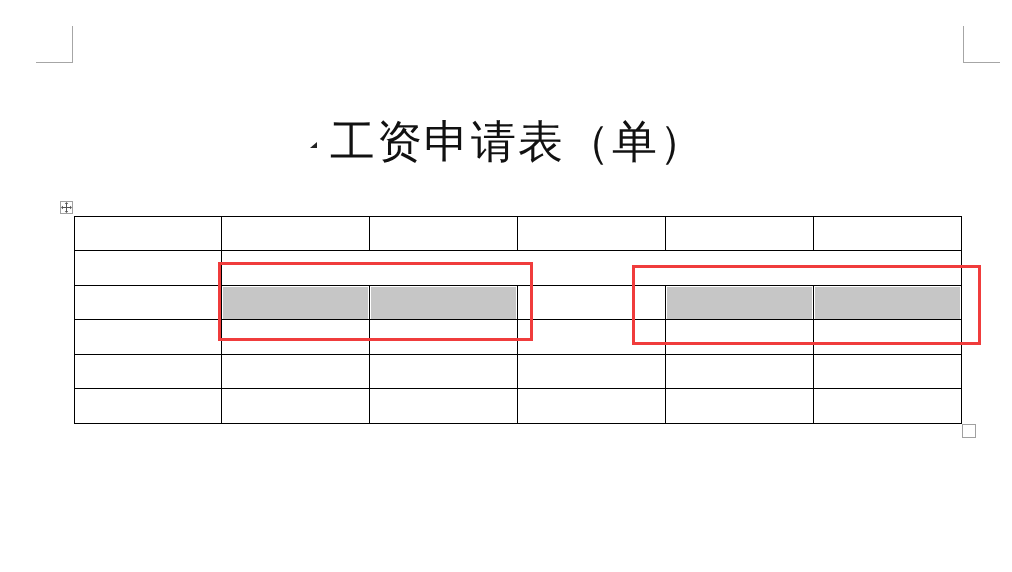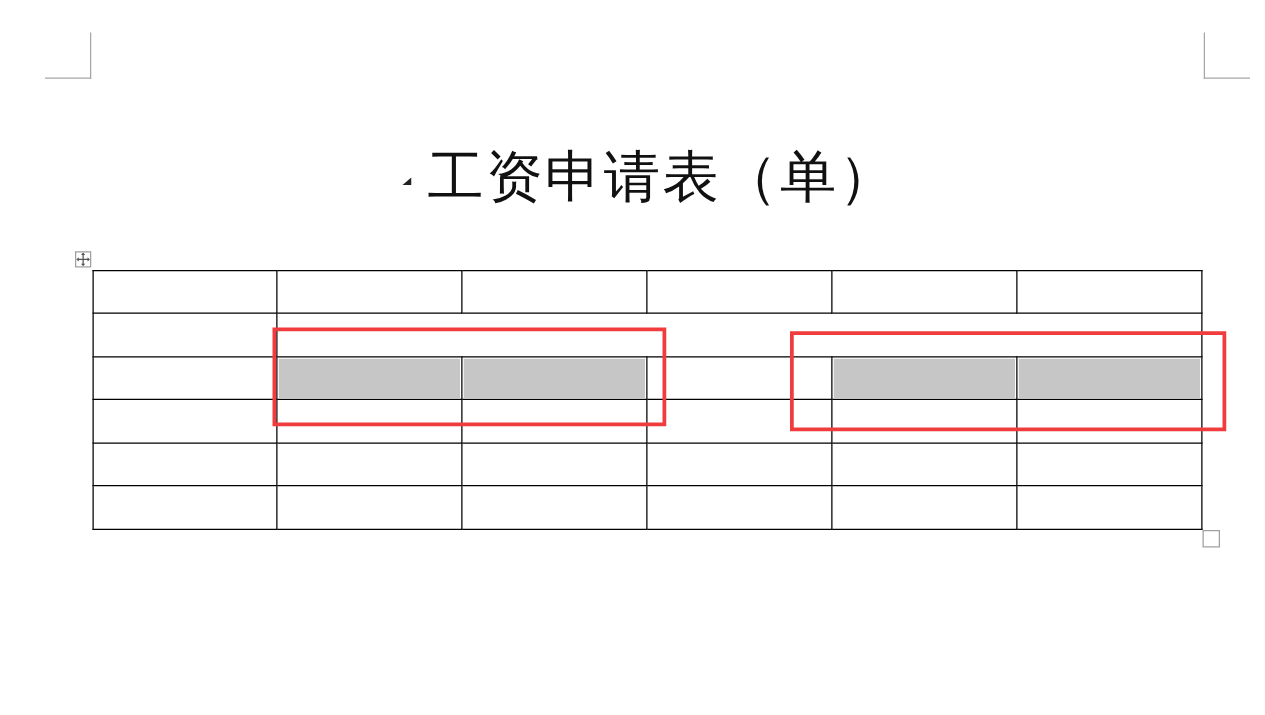--- a/index.html
+++ b/index.html
@@ -27,21 +27,21 @@
       border-bottom: 1px solid #a6a6a6;
     }
     .corner-mark.tr {
       left: 963px;
       top: 26px;
       border-left: 1px solid #a6a6a6;
       border-bottom: 1px solid #a6a6a6;
     }
     .title-wrap {
       position: absolute;
-      left: 322px;
+      left: 310px;
       top: 110px;
       height: 62px;
       display: flex;
       align-items: center;
     }
     .para-marker {
       width: 0;
       height: 0;
       border-left: 7px solid transparent;
       border-bottom: 6px solid #222;

